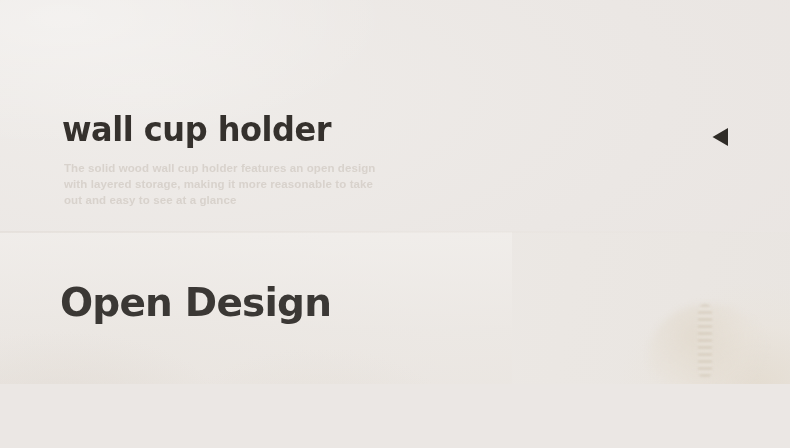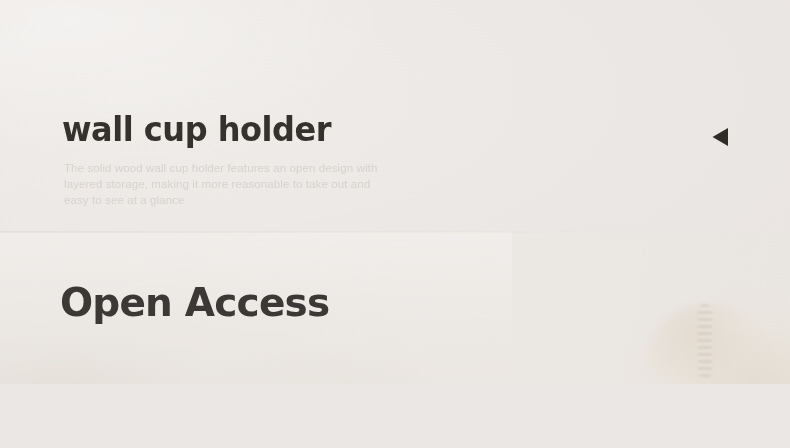--- a/index.html
+++ b/index.html
@@ -137,21 +137,21 @@
     transform-origin: left center;
   }
 
   .subcopy {
     position: absolute;
     left: 64px;
     top: 160px;
     width: 330px;
     margin: 0;
     font-family: "Liberation Sans", sans-serif;
-    font-weight: 400;
+    font-weight: 700;
     font-size: 11.5px;
     line-height: 16px;
     letter-spacing: 0.1px;
     color: #d8d2cc;
   }
 
   .bignote {
     position: absolute;
     left: 60px;
     top: 283px;
@@ -213,17 +213,17 @@
   <p class="subcopy">The solid wood wall cup holder features an open design with layered storage, making it more reasonable to take out and easy to see at a glance</p>
 
   <button class="prev-arrow">
     <span>
       <svg width="28" height="28" viewBox="0 0 28 28" aria-hidden="true">
         <polygon points="21,5 21,23 5.5,14" fill="#2f2c27"></polygon>
       </svg>
     </span>
   </button>
 
-  <h2 class="bignote">Open Access</h2>
+  <h2 class="bignote">Open Design</h2>
 
   <p class="tagline">Easy To Access At A Glance</p>
 
 </div>
 
 </body></html>

